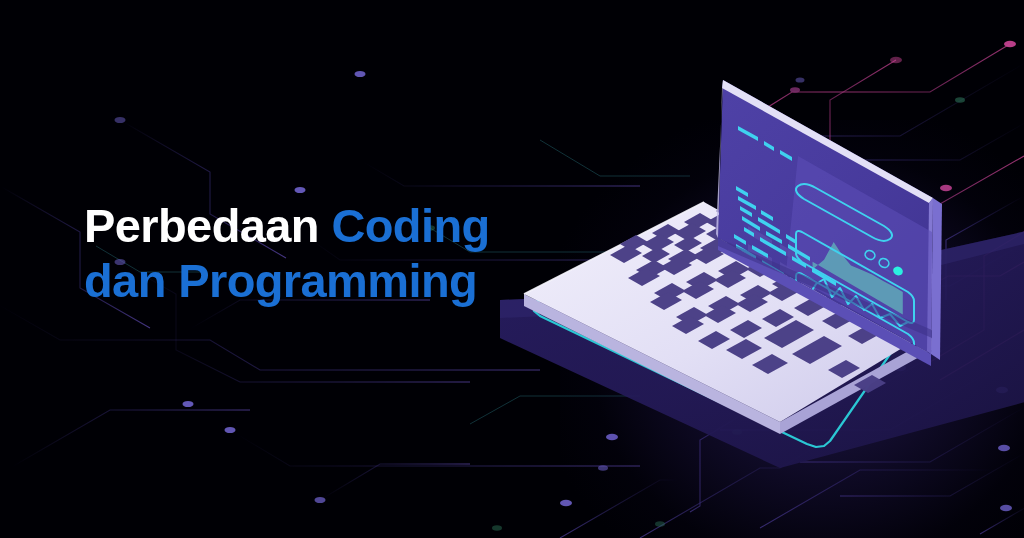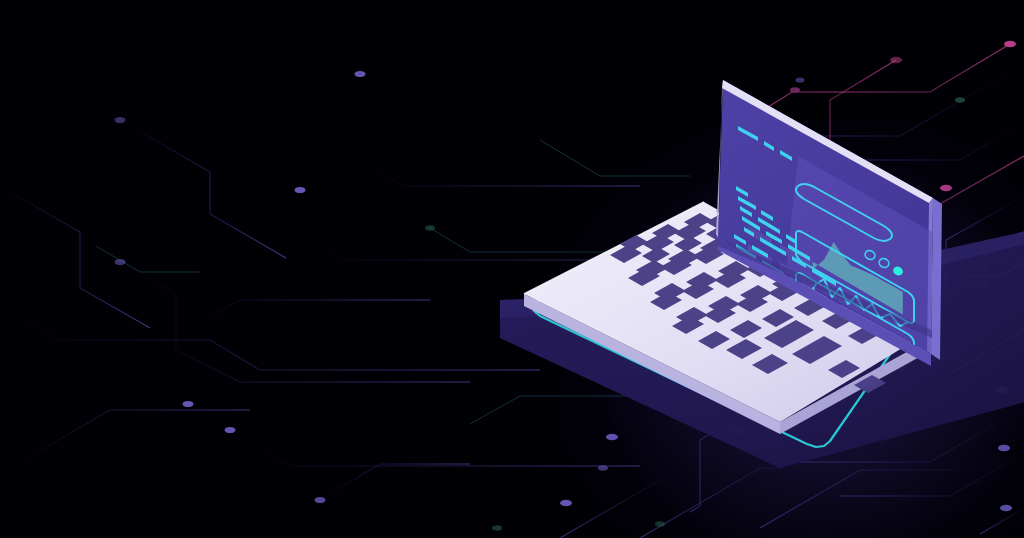--- a/index.html
+++ b/index.html
@@ -152,20 +152,28 @@
       <ellipse cx="430" cy="228" rx="5" ry="2.8" fill="#2f7a5e" opacity="0.45"></ellipse>
       <ellipse cx="737" cy="432" rx="5" ry="2.8" fill="#2f7a5e" opacity="0.5"></ellipse>
       <ellipse cx="497" cy="528" rx="5" ry="2.8" fill="#2f7a5e" opacity="0.45"></ellipse>
       <ellipse cx="660" cy="524" rx="5" ry="2.8" fill="#2f7a5e" opacity="0.45"></ellipse>
       <ellipse cx="800" cy="80" rx="4.5" ry="2.6" fill="#6b5fc7" opacity="0.5"></ellipse>
     </g>
   </svg>
 
   <div id="glow"></div>
 
+  <div id="headline" class="nosel">
+    <div class="line">
+      <span class="tw">Perbedaan </span><span class="tb">Coding</span>
+    </div>
+    <div class="line">
+      <span class="tb">dan Programming</span>
+    </div>
+  </div>
 
   <div id="device">
     <svg viewBox="0 0 560 470" width="560" height="470" xmlns="http://www.w3.org/2000/svg">
       <defs>
         <linearGradient id="baseG" x1="0" y1="0" x2="1" y2="1">
           <stop offset="0%" stop-color="#f2f0fb"></stop>
           <stop offset="55%" stop-color="#e2dff5"></stop>
           <stop offset="100%" stop-color="#cdc9ea"></stop>
         </linearGradient>
         <linearGradient id="lidG" x1="0.1" y1="0" x2="0.9" y2="1">

